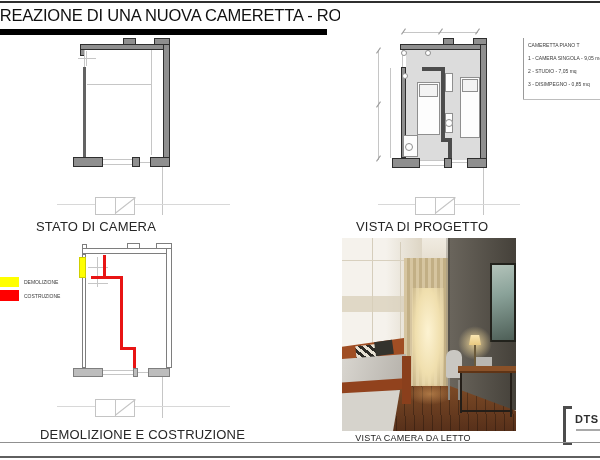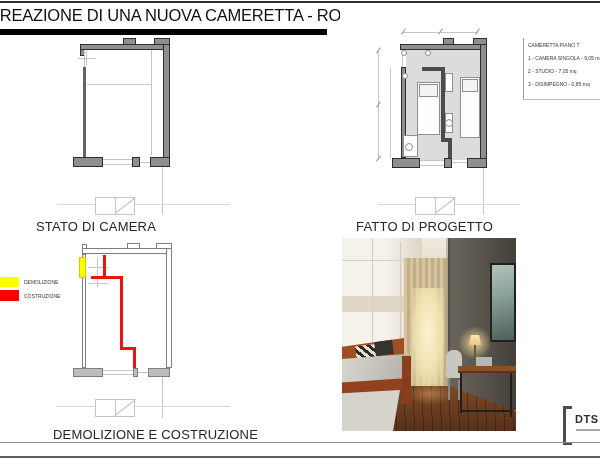--- a/index.html
+++ b/index.html
@@ -115,21 +115,21 @@
     <div class="dl" style="left:378px;top:50px;width:1px;height:110px;"></div>
     <div class="tick" style="left:375px;top:50px;"></div>
     <div class="tick" style="left:375px;top:104px;"></div>
     <div class="tick" style="left:375px;top:158px;"></div>
     <div class="dl" style="left:390px;top:68px;width:1px;height:90px;"></div>
     <div class="dl" style="left:483px;top:168px;width:1px;height:47px;"></div>
     <div class="dl2" style="left:378px;top:204px;width:142px;height:1px;"></div>
     <div class="symrect" style="left:415px;top:197px;width:40px;height:18px;"></div>
     <div class="dl" style="left:435px;top:197px;width:1px;height:18px;"></div>
     <div class="diag" style="left:435px;top:213px;"></div>
-    <div class="lbl" style="left:356px;top:219px;">FATTO DI PROGETTO</div>
+    <div class="lbl" style="left:356px;top:219px;">VISTA DI PROGETTO</div>
   </div>
 
   <div>
     <div class="abs" style="left:523px;top:38px;width:1px;height:61px;background:#9a9a9a;"></div>
     <div class="abs" style="left:523px;top:99px;width:77px;height:1px;background:#bdbdbd;"></div>
     <div class="tiny" style="left:528px;top:42px;">CAMERETTA PIANO T</div>
     <div class="tiny" style="left:528px;top:55px;">1 - CAMERA SINGOLA - 9,05 mq</div>
     <div class="tiny" style="left:528px;top:68px;">2 - STUDIO - 7,05 mq</div>
     <div class="tiny" style="left:528px;top:81px;">3 - DISIMPEGNO - 0,85 mq</div>
   </div>
@@ -156,21 +156,21 @@
     <div class="owg" style="left:133px;top:368px;width:5px;height:9px;"></div>
     <div class="owg" style="left:148px;top:368px;width:22px;height:9px;"></div>
     <div class="dl" style="left:103px;top:370px;width:30px;height:1px;"></div>
     <div class="dl" style="left:103px;top:374px;width:30px;height:1px;"></div>
     <div class="dl" style="left:138px;top:372px;width:10px;height:1px;"></div>
     <div class="dl" style="left:162px;top:377px;width:1px;height:41px;"></div>
     <div class="dl2" style="left:57px;top:406px;width:173px;height:1px;"></div>
     <div class="symrect" style="left:95px;top:399px;width:40px;height:18px;"></div>
     <div class="dl" style="left:115px;top:399px;width:1px;height:18px;"></div>
     <div class="diag" style="left:115px;top:415px;"></div>
-    <div class="lbl" style="left:53px;top:427px;">DEMOLIZIONE E COSTRUZIONE</div>
+    <div class="lbl" style="left:40px;top:427px;">DEMOLIZIONE E COSTRUZIONE</div>
   </div>
 
   <div>
     <div class="swatch" style="top:277px;width:19px;height:10px;background:#ffff00;"></div>
     <div class="tiny" style="left:24px;top:279px;">DEMOLIZIONE</div>
     <div class="swatch" style="top:290px;width:19px;height:11px;background:#ff0000;"></div>
     <div class="tiny" style="left:24px;top:293px;">COSTRUZIONE</div>
   </div>
 
   <div id="render">
@@ -204,20 +204,21 @@
     <div class="abs" style="left:104px;top:112px;width:16px;height:28px;background:#c9c7c2;border-radius:7px 7px 2px 2px;"></div>
     <div class="abs" style="left:106px;top:140px;width:2px;height:22px;background:#8b8984;"></div>
     <div class="abs" style="left:116px;top:142px;width:2px;height:20px;background:#8b8984;"></div>
     <div class="abs" style="left:134px;top:119px;width:16px;height:9px;background:#b9b7b2;border-bottom:2px solid #807e79;"></div>
     <div class="abs" style="left:116px;top:128px;width:58px;height:5px;background:#8a5128;"></div>
     <div class="abs" style="left:116px;top:133px;width:58px;height:2px;background:#5f3416;"></div>
     <div class="abs" style="left:118px;top:135px;width:2px;height:40px;background:#241e18;"></div>
     <div class="abs" style="left:168px;top:135px;width:2px;height:44px;background:#241e18;"></div>
     <div class="abs" style="left:118px;top:172px;width:52px;height:2px;background:#241e18;"></div>
   </div>
+  <div class="caption">VISTA CAMERA DA LETTO</div>
 
   <div>
     <div id="logo-bracket"></div>
     <div id="logo-text">DTS</div>
     <div id="logo-sub"></div>
   </div>
 
   <div class="abs" style="left:0;top:442px;width:600px;height:1px;background:#909090;"></div>
   <div class="abs" style="left:0;top:456px;width:600px;height:2px;background:#5f5f5f;"></div>
 

